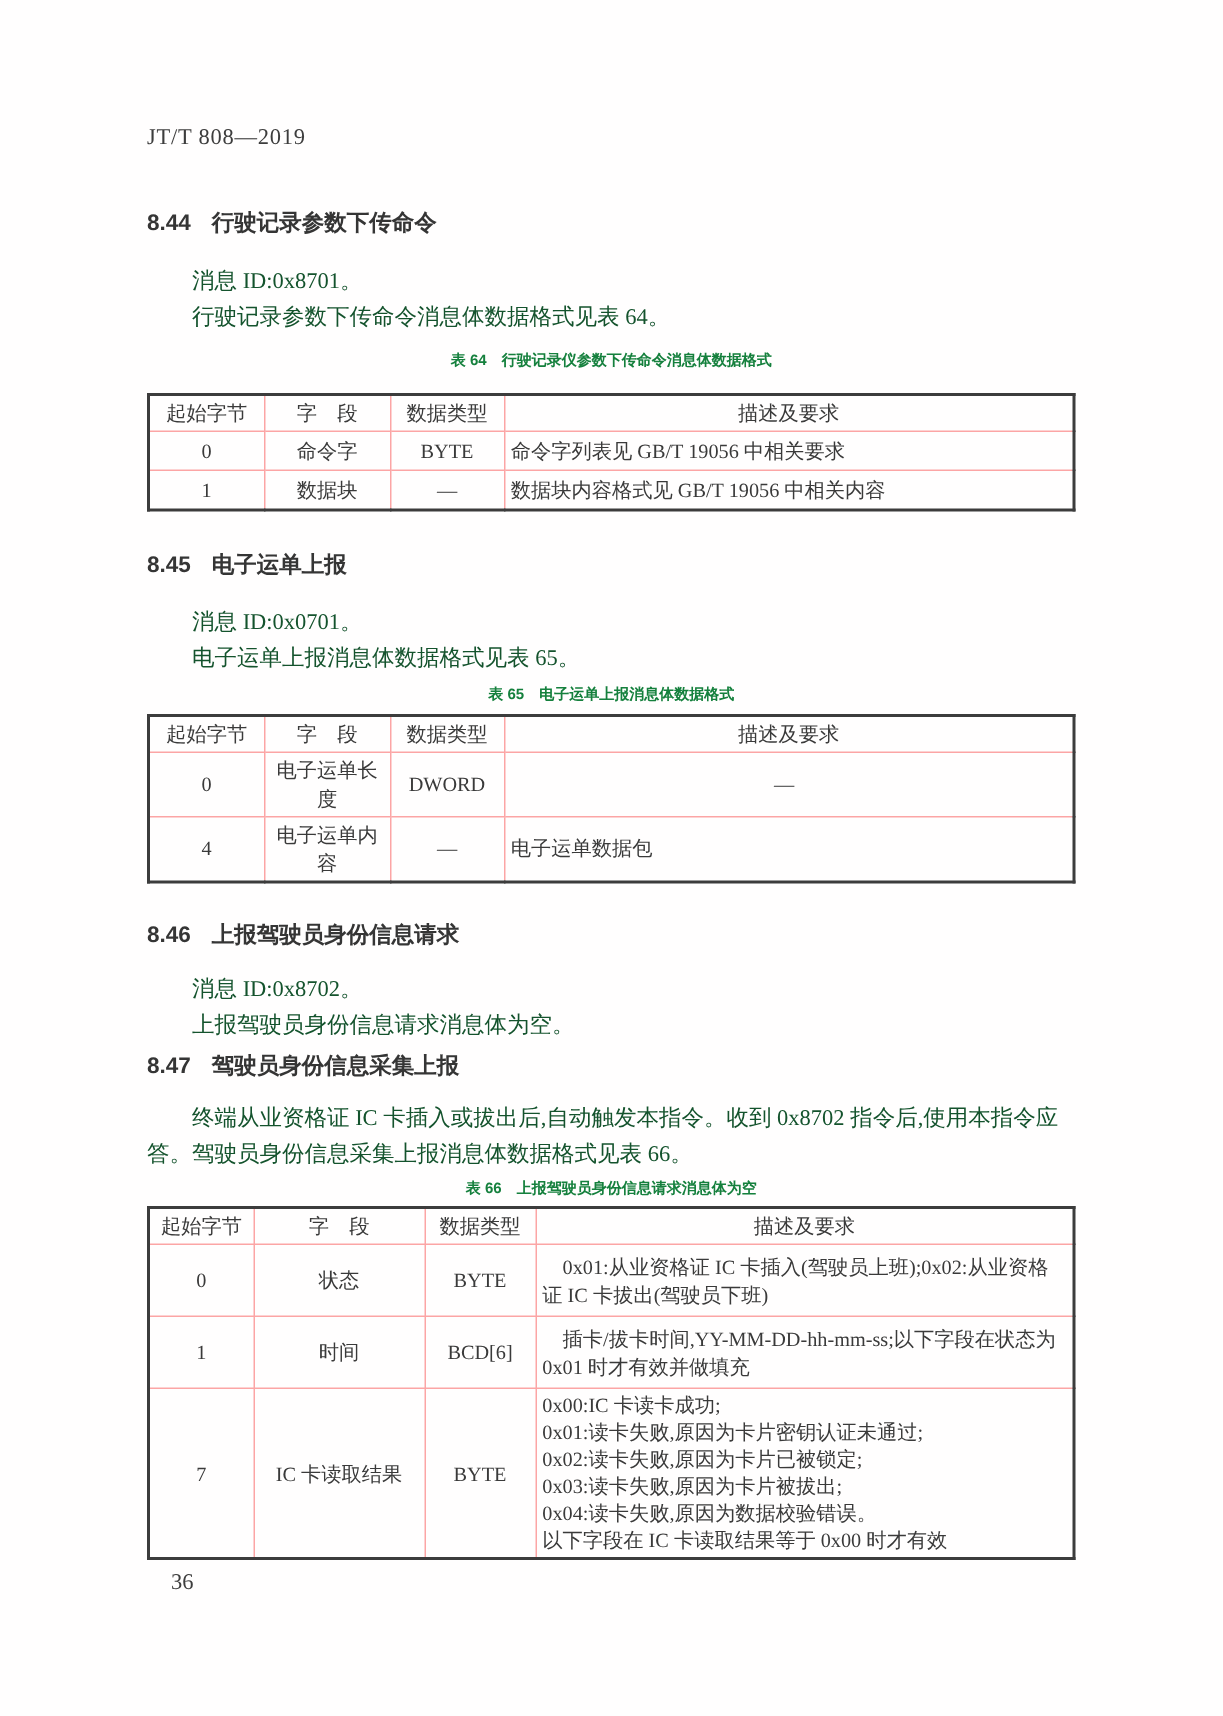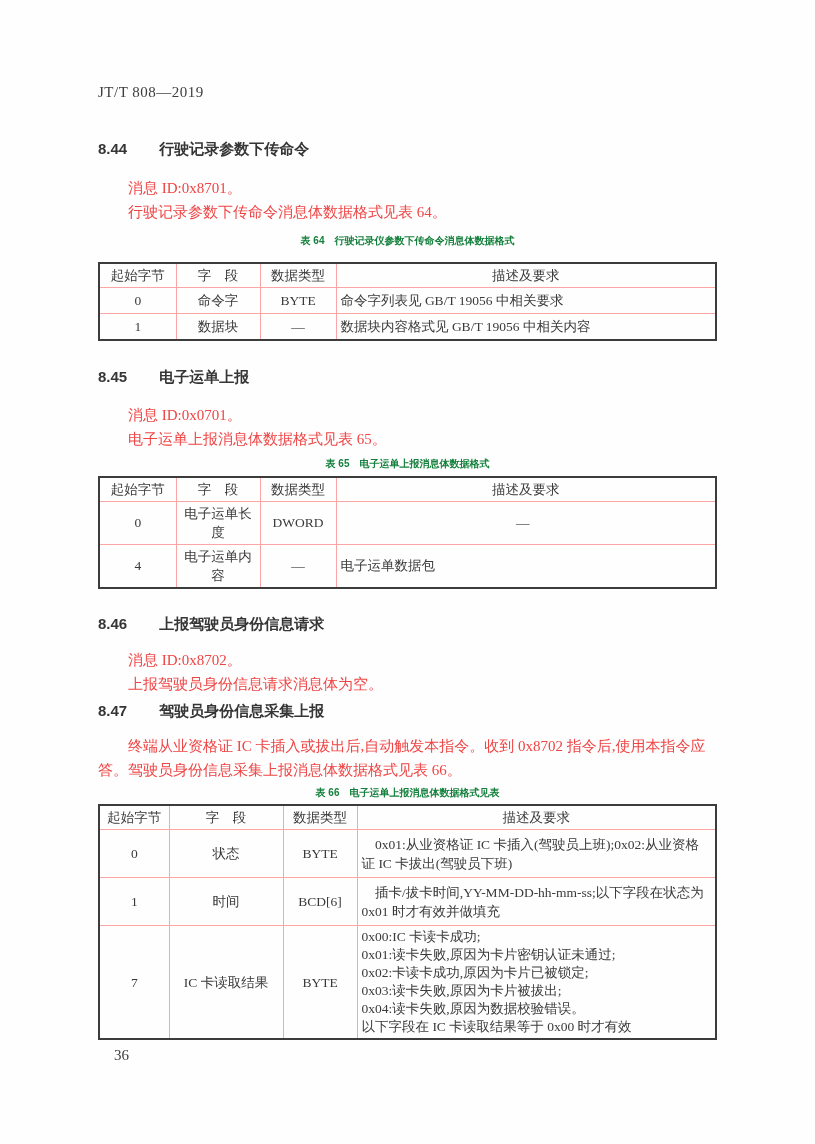--- a/index.html
+++ b/index.html
@@ -21,29 +21,29 @@
     font-size:15px; line-height:17px;
     letter-spacing:0.5px;
     color:#3d3d3d;
   }
   .sec-heading {
     font-family:"Liberation Sans", sans-serif;
     font-weight:bold;
     font-size:15px; line-height:18px;
     color:#353535;
   }
-  .sec-heading .sec-num { margin-right:32px; }
+  .sec-heading .sec-num { margin-right:14px; }
   .h844 { margin-top:39px; }
   .h845 { margin-top:27px; }
   .h846 { margin-top:26px; }
   .h847 { margin-top:6px; }
   .body-para {
     font-size:15px; line-height:24px;
     text-indent:2em;
-    color:#ef4444;
+    color:#14532d;
   }
   .pgroup-844 { margin-top:18px; }
   .pgroup-845 { margin-top:17px; }
   .pgroup-846 { margin-top:15px; }
   .pgroup-847 { margin-top:14px; }
   .tcaption {
     text-align:center;
     font-family:"Liberation Sans", sans-serif;
     font-weight:bold;
     font-size:10px; line-height:18px;
@@ -202,21 +202,21 @@
   </div>
 
   <div class="sec-heading h847">
     <span class="sec-num">8.47</span><span>驾驶员身份信息采集上报</span>
   </div>
   <div class="pgroup-847">
     <p class="body-para">终端从业资格证 IC 卡插入或拔出后,自动触发本指令。收到 0x8702 指令后,使用本指令应答。驾驶员身份信息采集上报消息体数据格式见表 66。</p>
   </div>
 
   <div class="tcaption cap66">
-    <span class="cap-label">表 66</span>　<span>电子运单上报消息体数据格式见表</span>
+    <span class="cap-label">表 66</span>　<span>上报驾驶员身份信息请求消息体为空</span>
   </div>
 
   <table class="tbl tblB tbl66">
     <colgroup>
         <col class="c1">
         <col class="c2">
         <col class="c3">
         <col class="c4">
       </colgroup>
     <thead>
@@ -241,21 +241,21 @@
         <td class="desc indent">插卡/拔卡时间,YY-MM-DD-hh-mm-ss;以下字段在状态为 0x01 时才有效并做填充</td>
       </tr>
       <tr class="rowB6">
         <td>7</td>
         <td>IC 卡读取结果</td>
         <td>BYTE</td>
         <td class="desc">
           <div class="desc-lines">
             <div>0x00:IC 卡读卡成功;</div>
             <div>0x01:读卡失败,原因为卡片密钥认证未通过;</div>
-            <div>0x02:卡读卡成功,原因为卡片已被锁定;</div>
+            <div>0x02:读卡失败,原因为卡片已被锁定;</div>
             <div>0x03:读卡失败,原因为卡片被拔出;</div>
             <div>0x04:读卡失败,原因为数据校验错误。</div>
             <div>以下字段在 IC 卡读取结果等于 0x00 时才有效</div>
           </div>
         </td>
       </tr>
     </tbody>
   </table>
 
   <div class="page-number">36</div>

